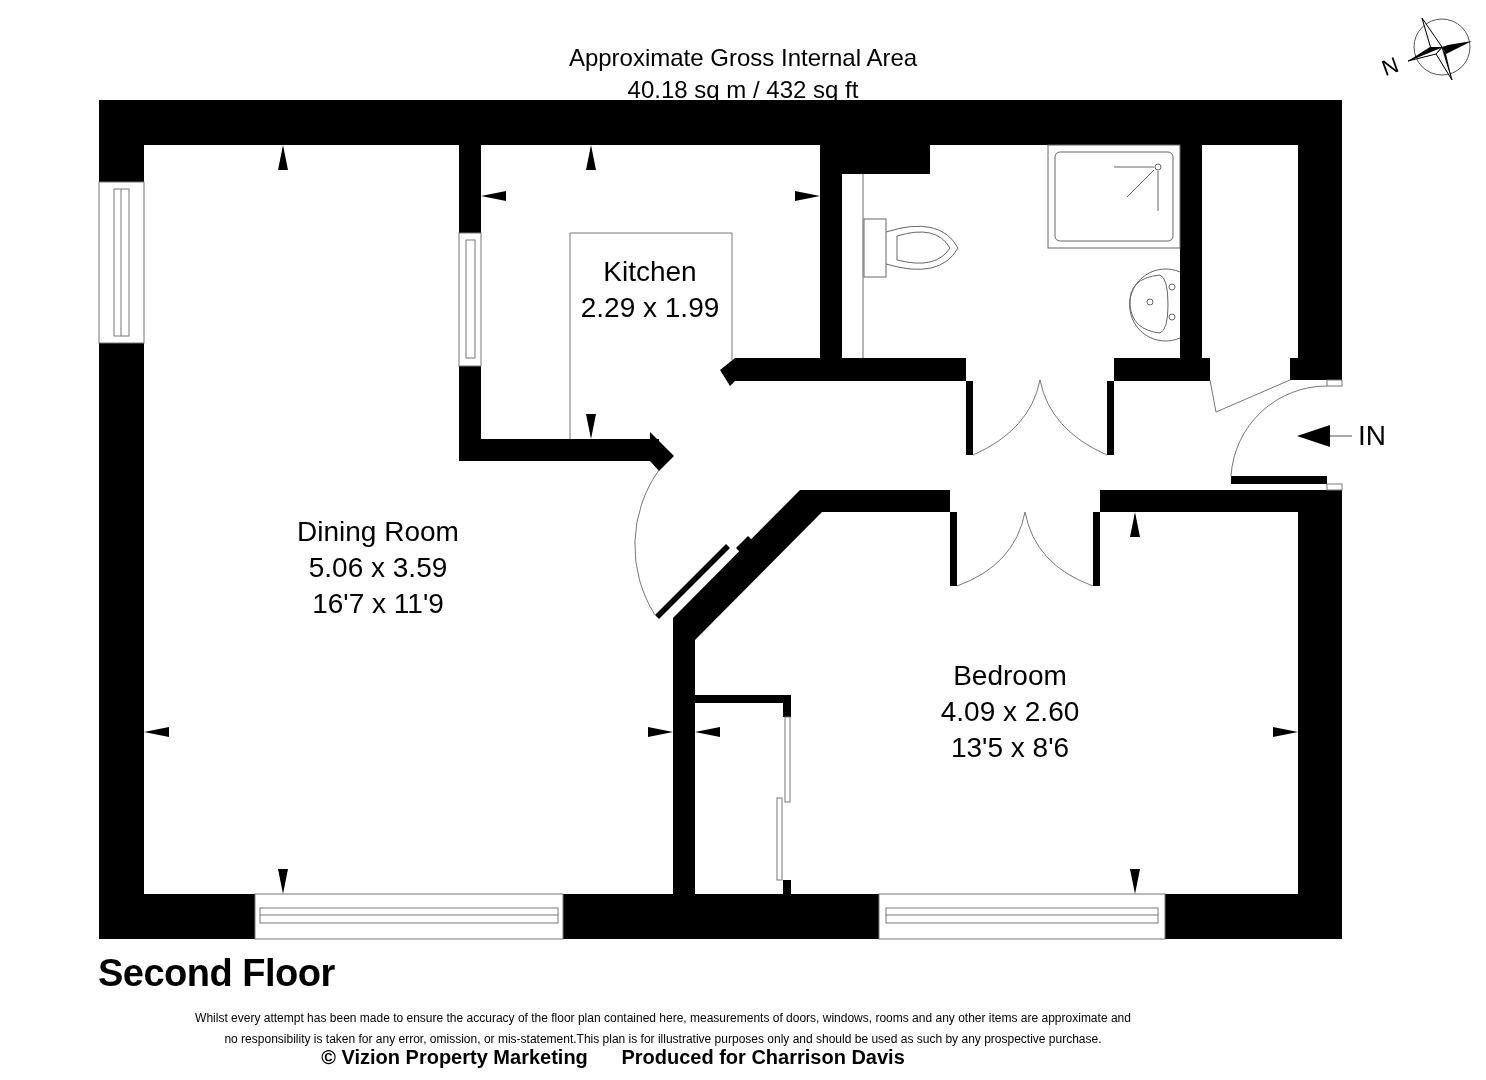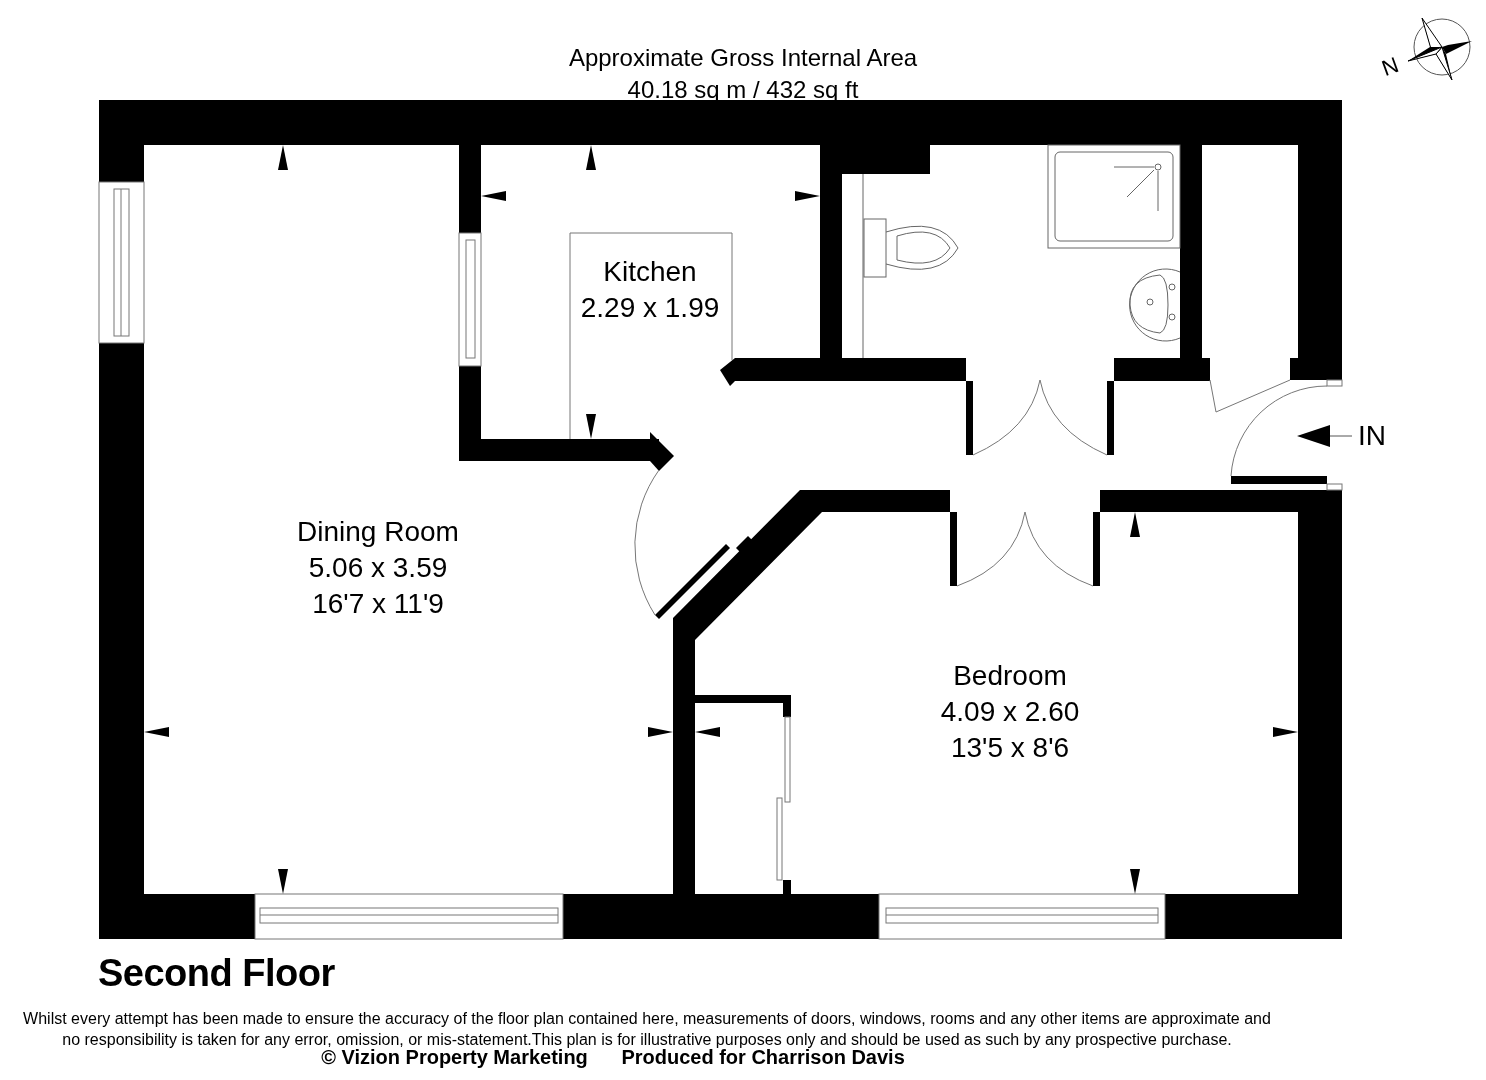--- a/index.html
+++ b/index.html
@@ -4,22 +4,22 @@
 <style>
   html, body { margin: 0; padding: 0; background: #ffffff; }
   body { width: 1486px; height: 1080px; position: relative; overflow: hidden;
          font-family: "Liberation Sans", sans-serif; color: #000; }
   .header { position: absolute; left: 0; top: 6px; width: 1486px; text-align: center;
             font-size: 24px; line-height: 32px; margin-top: 36px; }
   .compass { position: absolute; left: 1378px; top: 14px; width: 100px; height: 70px; }
   svg.plan { position: absolute; left: 0; top: 0; }
   .floor-title { position: absolute; left: 98px; top: 952px; font-size: 38px; font-weight: bold;
                  letter-spacing: -0.5px; }
-  .disclaimer { position: absolute; left: 0; top: 1008px; width: 1294px; text-align: center;
-                font-size: 16px; line-height: 21px; }
+  .disclaimer { position: absolute; left: 16px; top: 1008px; width: 1294px; text-align: center;
+                font-size: 12px; line-height: 21px; }
   .credits { position: absolute; left: 0; top: 1046px; width: 1226px; text-align: center;
              font-size: 20px; font-weight: bold; }
   .credits span { display: inline-block; margin: 0 14px; }
   .room-label { position: absolute; text-align: center; font-size: 28px; line-height: 36px; }
   .in-label { position: absolute; left: 1358px; top: 420px; font-size: 28px; }
 </style>
 </head>
 <body>
 
 <div class="header">

